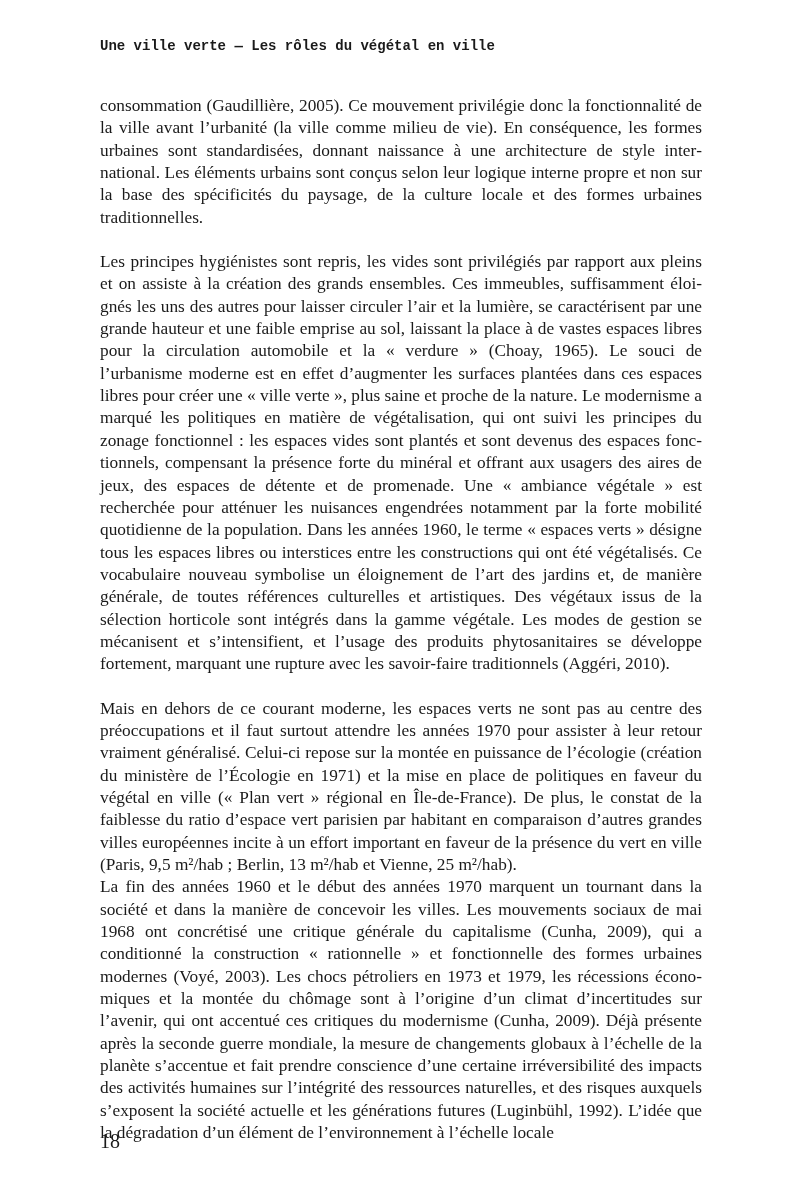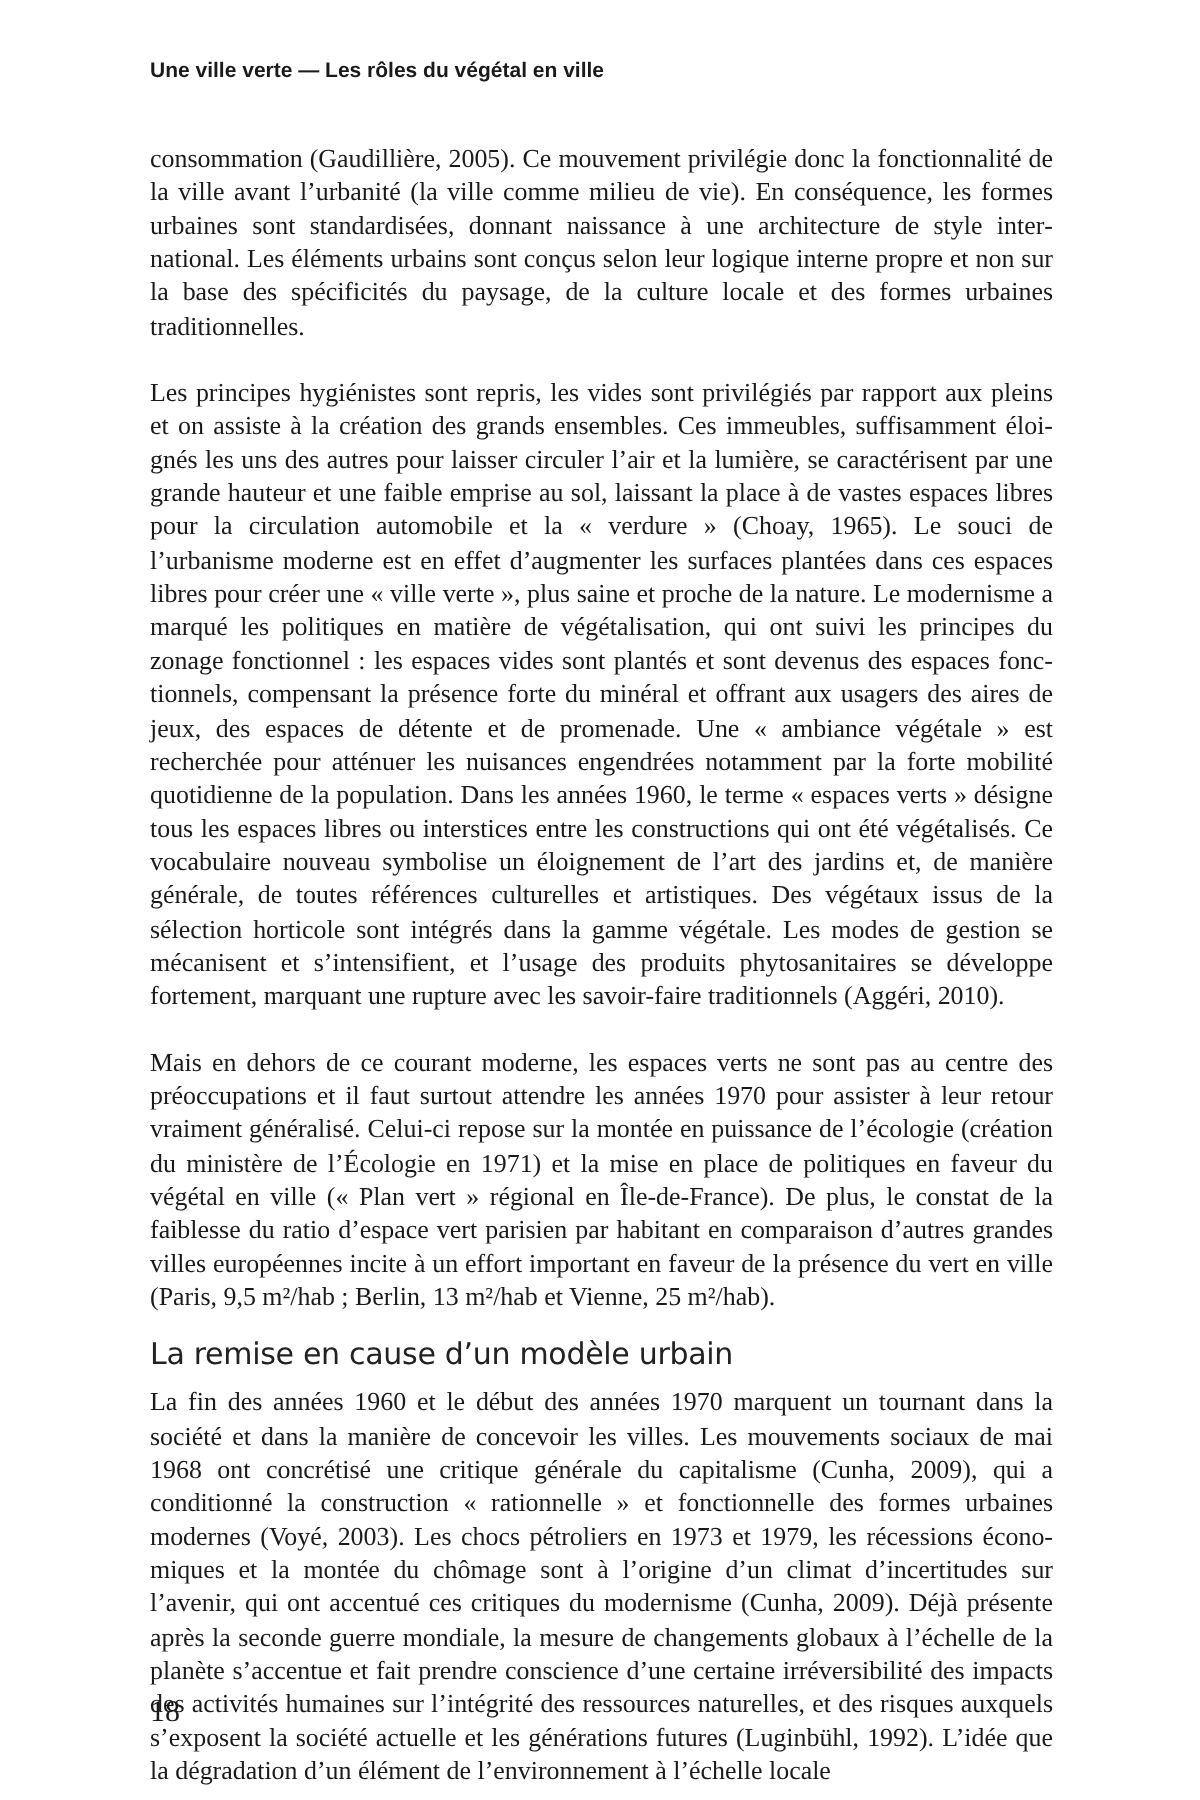--- a/index.html
+++ b/index.html
@@ -1,19 +1,19 @@
 <!DOCTYPE html>
 <html><head>
 <meta charset="utf-8">
 <style>
   html, body { margin: 0; padding: 0; background: #ffffff; }
   body { width: 800px; height: 1200px; position: relative; overflow: hidden; color: #1a1a1a; }
   .running-head {
     position: absolute; left: 100px; top: 38px;
-    font-family: Liberation Sans, sans-serif; font-weight: bold; font-size: 14px;
+    font-family: Liberation Mono, monospace; font-weight: bold; font-size: 14px;
     letter-spacing: 0;
   }
   .column {
     position: absolute; left: 100px; top: 95px; width: 602px;
     font-family: "Liberation Serif", serif; font-size: 17.3px; line-height: 22.35px;
     text-align: justify; hyphens: manual;
   }
   .column p { margin: 0; }
   .p1 { margin-bottom: 22px !important; }
   .p2 { margin-bottom: 22px !important; }
@@ -29,17 +29,16 @@
 </style>
 </head>
 <body>
 
 <div class="running-head">Une ville verte — Les rôles du végétal en ville</div>
 
 <div class="column">
   <p class="p1">consommation (Gaudillière, 2005). Ce mouvement privilégie donc la fonctionnalité de la ville avant l’urbanité (la ville comme milieu de vie). En conséquence, les formes urbaines sont standardisées, donnant naissance à une architecture de style inter­national. Les éléments urbains sont conçus selon leur logique interne propre et non sur la base des spécificités du paysage, de la culture locale et des formes urbaines traditionnelles.</p>
   <p class="p2">Les principes hygiénistes sont repris, les vides sont privilégiés par rapport aux pleins et on assiste à la création des grands ensembles. Ces immeubles, suffisamment éloi­gnés les uns des autres pour laisser circuler l’air et la lumière, se caractérisent par une grande hauteur et une faible emprise au sol, laissant la place à de vastes espaces libres pour la circulation automobile et la « verdure » (Choay, 1965). Le souci de l’urbanisme moderne est en effet d’augmenter les surfaces plantées dans ces espaces libres pour créer une « ville verte », plus saine et proche de la nature. Le modernisme a marqué les politiques en matière de végétalisation, qui ont suivi les principes du zonage fonctionnel : les espaces vides sont plantés et sont devenus des espaces fonc­tionnels, compensant la présence forte du minéral et offrant aux usagers des aires de jeux, des espaces de détente et de promenade. Une « ambiance végétale » est recherchée pour atténuer les nuisances engendrées notamment par la forte mobi­lité quotidienne de la population. Dans les années 1960, le terme « espaces verts » désigne tous les espaces libres ou interstices entre les constructions qui ont été végé­talisés. Ce vocabulaire nouveau symbolise un éloignement de l’art des jardins et, de manière générale, de toutes références culturelles et artistiques. Des végétaux issus de la sélection horticole sont intégrés dans la gamme végétale. Les modes de gestion se mécanisent et s’intensifient, et l’usage des produits phytosanitaires se développe fortement, marquant une rupture avec les savoir-faire traditionnels (Aggéri, 2010).</p>
   <p class="p3">Mais en dehors de ce courant moderne, les espaces verts ne sont pas au centre des préoccupations et il faut surtout attendre les années 1970 pour assister à leur retour vraiment généralisé. Celui-ci repose sur la montée en puissance de l’écologie (créa­tion du ministère de l’Écologie en 1971) et la mise en place de politiques en faveur du végétal en ville (« Plan vert » régional en Île-de-France). De plus, le constat de la faiblesse du ratio d’espace vert parisien par habitant en comparaison d’autres grandes villes européennes incite à un effort important en faveur de la présence du vert en ville (Paris, 9,5 m²/hab ; Berlin, 13 m²/hab et Vienne, 25 m²/hab).</p>
-  <h2 class="heading">La remise en cause d’un modèle urbain</h2>
   <p class="p4">La fin des années 1960 et le début des années 1970 marquent un tournant dans la société et dans la manière de concevoir les villes. Les mouvements sociaux de mai 1968 ont concrétisé une critique générale du capitalisme (Cunha, 2009), qui a conditionné la construction « rationnelle » et fonctionnelle des formes urbaines modernes (Voyé, 2003). Les chocs pétroliers en 1973 et 1979, les récessions écono­miques et la montée du chômage sont à l’origine d’un climat d’incertitudes sur l’avenir, qui ont accentué ces critiques du modernisme (Cunha, 2009). Déjà présente après la seconde guerre mondiale, la mesure de changements globaux à l’échelle de la planète s’accentue et fait prendre conscience d’une certaine irréversibilité des impacts des activités humaines sur l’intégrité des ressources naturelles, et des risques auxquels s’exposent la société actuelle et les générations futures (Luginbühl, 1992). L’idée que la dégradation d’un élément de l’environnement à l’échelle locale</p>
 </div>
 
 <div class="folio">18</div>
 
 </body></html>

